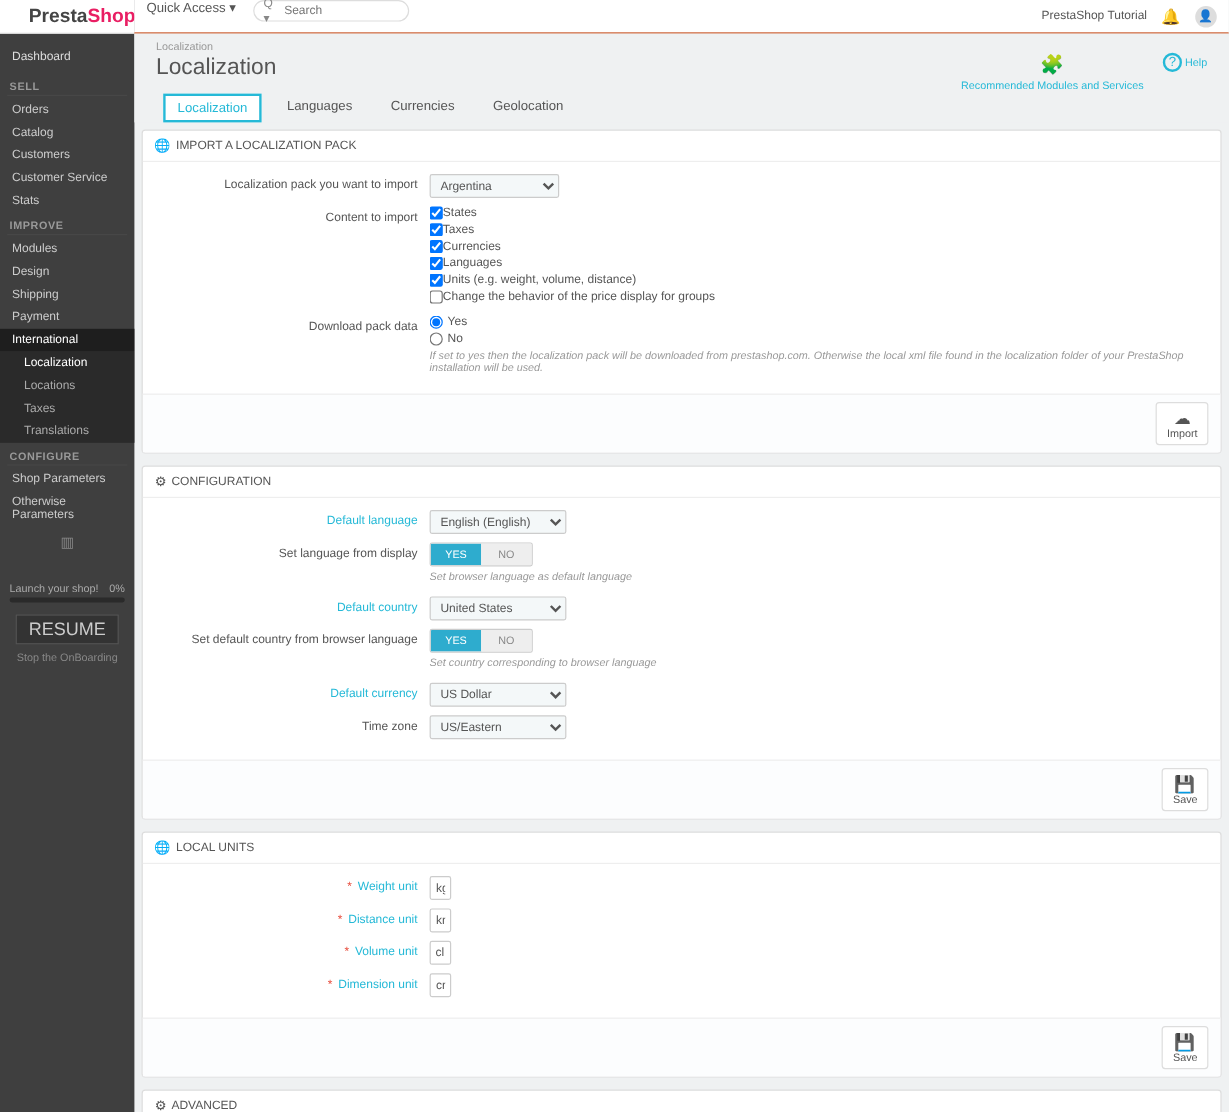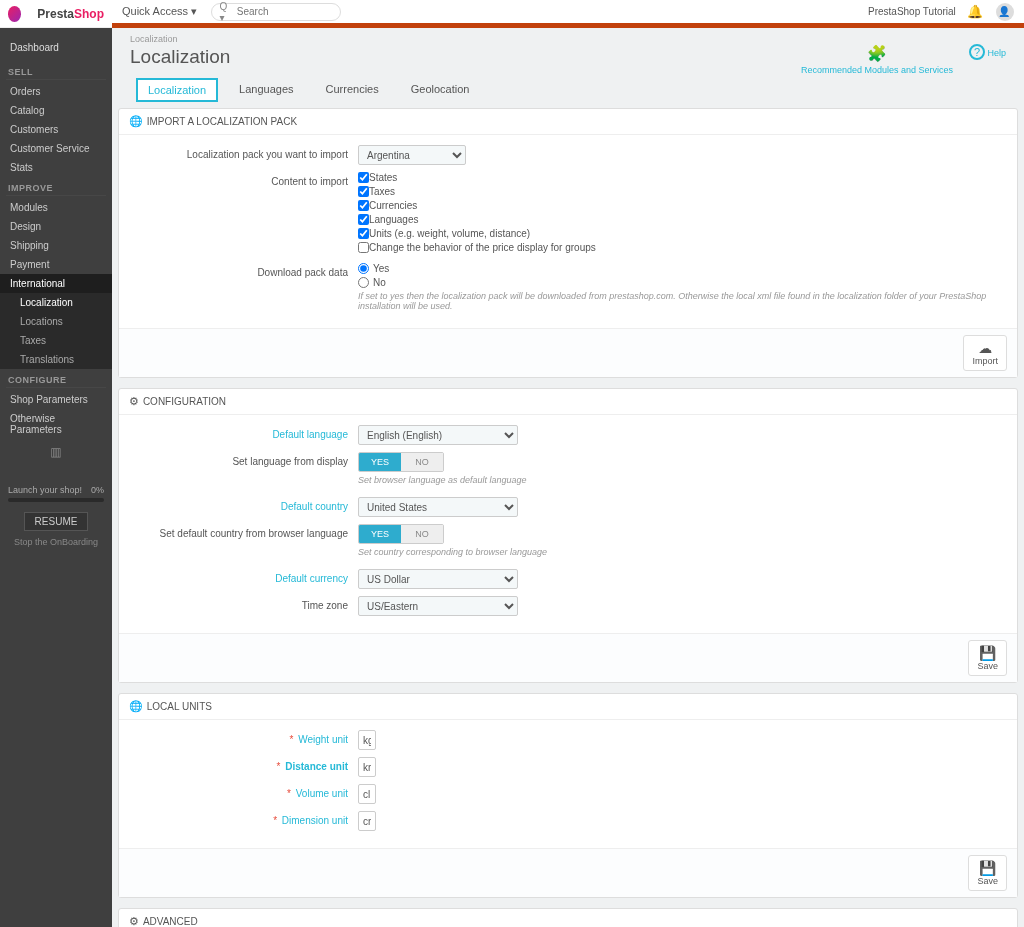--- a/index.html
+++ b/index.html
@@ -3,45 +3,45 @@
 <meta charset="utf-8">
 <style>
 * { margin: 0; padding: 0; box-sizing: border-box; }
 body { font-family: -apple-system, BlinkMacSystemFont, "Segoe UI", Helvetica, Arial, sans-serif; font-size: 11px; background: #eff1f2; color: #555; }
 .app { display: flex; min-height: 100vh; }
 
 
 .sidebar { width: 112px; background: #3f3f3f; color: #bbb; flex-shrink: 0; }
 .logo { display: flex; align-items: center; padding: 5px 8px; background: #fff; border-bottom: 1px solid #eee; height: 28px; }
 .logo-icon { width: 16px; height: 16px; background: linear-gradient(135deg,#e91e63,#9c27b0); border-radius: 50%; margin-right: 4px; }
-.logo-text { font-size: 12px; font-weight: 600; color: #555; padding-left: 12px; }
+.logo-text { font-size: 16px; font-weight: 600; color: #555; padding-left: 12px; }
 .logo-text .presta { color: #444; }
 .logo-text .shop { color: #e91e63; }
 .nav { padding-top: 6px; }
 .nav-section-title { font-size: 9px; font-weight: 700; color: #999; padding: 6px 8px 2px; letter-spacing: 0.5px; }
 .nav-hr { border: none; border-top: 1px solid #555; margin: 0 6px 2px; opacity: 0.4; }
 .nav-item { display: block; padding: 4px 10px; font-size: 10px; color: #ccc; cursor: pointer; }
 .nav-item.active { background: #1e1e1e; color: #fff; }
 .nav-sub { background: #2a2a2a; }
 .nav-sub .nav-item { padding-left: 20px; font-size: 10px; color: #aaa; }
 .nav-sub .nav-item.subactive { color: #fff; }
 .dash-item { padding: 8px 10px; font-size: 10px; color: #ddd; cursor: pointer; }
 
 .launch-box { padding: 8px; font-size: 9px; color: #aaa; margin-top: 12px; }
 .launch-row { display: flex; justify-content: space-between; margin-bottom: 3px; }
 .progress-bar { height: 4px; background: #2a2a2a; border-radius: 2px; margin-bottom: 10px; }
-.resume-btn { display: block; margin: 0 auto 6px; padding: 3px 10px; font-size: 10px; background: #333; border: 1px solid #555; color: #ccc; cursor: pointer; }
+.resume-btn { display: block; margin: 0 auto 6px; padding: 3px 10px; font-size: 15px; background: #333; border: 1px solid #555; color: #ccc; cursor: pointer; }
 .stop-link { text-align: center; font-size: 9px; color: #888; cursor: pointer; }
 .stats-bars { text-align: center; padding: 6px 0; font-size: 12px; color: #888; }
 
 
 .main { flex: 1; display: flex; flex-direction: column; }
 
 
-.topbar { display: flex; align-items: center; background: #fff; border-bottom: 5px solid #c2410c; height: 28px; padding: 0 10px; }
+.topbar { display: flex; background: #fff; border-bottom: 1px solid #c2410c; height: 28px; padding: 0 10px; }
 .quick-access { font-size: 11px; color: #555; cursor: pointer; margin-right: 14px; }
 .search-box { display: flex; align-items: center; border: 1px solid #ddd; border-radius: 12px; padding: 2px 8px; width: 130px; height: 18px; }
 .search-box input { border: none; outline: none; font-size: 10px; width: 100%; }
 .search-mag { font-size: 10px; color: #888; margin-right: 4px; }
 .topbar-right { margin-left: auto; display: flex; align-items: center; gap: 12px; }
 .tutorial-txt { font-size: 10px; color: #555; }
 .bell-icon, .avatar { font-size: 13px; color: #666; cursor: pointer; }
 .avatar { width: 18px; height: 18px; border-radius: 50%; background: #ddd; display: flex; align-items: center; justify-content: center; font-size: 10px; }
 
 
@@ -69,21 +69,21 @@
 .footer-btn { background: #fff; border: 1px solid #ddd; border-radius: 3px; padding: 4px 8px; text-align: center; font-size: 9px; color: #555; cursor: pointer; min-width: 32px; }
 .footer-btn .fb-icon { font-size: 14px; display: block; }
 
 
 .form-row { display: flex; align-items: flex-start; margin-bottom: 7px; }
 .form-label { width: 225px; text-align: right; padding-right: 10px; font-size: 10px; color: #555; padding-top: 4px; }
 .form-label.link { color: #25b9d7; }
 .form-label .req { color: #e74c3c; margin-right: 2px; }
 .form-control { flex: 1; max-width: 650px; }
 select, .select-like { width: 108px; height: 20px; border: 1px solid #ccc; background: #f4f8f9; font-size: 10px; padding: 0 4px; color: #555; border-radius: 2px; }
-.select-wide { width: 160px; }
+.select-wide { width: 114px; }
 input.text-input { width: 18px; height: 20px; border: 1px solid #ccc; font-size: 10px; padding: 0 4px; color: #555; border-radius: 2px; }
 .checkbox-row { display: flex; align-items: center; gap: 0; font-size: 10px; color: #555; margin-bottom: 3px; }
 .checkbox-row input { width: 11px; height: 11px; }
 .radio-row { display: flex; align-items: center; gap: 4px; font-size: 10px; color: #555; margin-bottom: 3px; }
 .radio-row input { width: 11px; height: 11px; }
 .help-text { font-size: 9px; color: #999; font-style: italic; margin-top: 3px; }
 
 
 .toggle { display: inline-flex; border: 1px solid #ccc; border-radius: 2px; overflow: hidden; height: 20px; }
 .toggle span { width: 42px; text-align: center; font-size: 9px; line-height: 18px; cursor: pointer; }
@@ -303,21 +303,21 @@
         <div class="panel-heading">
             <span class="ph-icon">🌐</span> 
             <span>LOCAL UNITS</span>
           </div>
         <div class="panel-body">
           <div class="form-row">
             <label class="form-label"><span class="req">*</span> <span class="link" style="color:#25b9d7;">Weight unit</span></label>
             <div class="form-control"><input class="text-input" value="kg" style=""></div>
           </div>
           <div class="form-row">
-            <label class="form-label"><span class="req">*</span> <span class="link" style="color:#25b9d7;font-weight:bold;">Distance unit</span></label>
+            <label class="form-label"><span class="req">*</span> <span class="link" style="color:#25b9d7;">Distance unit</span></label>
             <div class="form-control"><input class="text-input" value="km" style=""></div>
           </div>
           <div class="form-row">
             <label class="form-label"><span class="req">*</span> <span class="link" style="color:#25b9d7;">Volume unit</span></label>
             <div class="form-control"><input class="text-input" value="cl" style=""></div>
           </div>
           <div class="form-row">
             <label class="form-label"><span class="req">*</span> <span class="link" style="color:#25b9d7;">Dimension unit</span></label>
             <div class="form-control"><input class="text-input" value="cm" style=""></div>
           </div>

